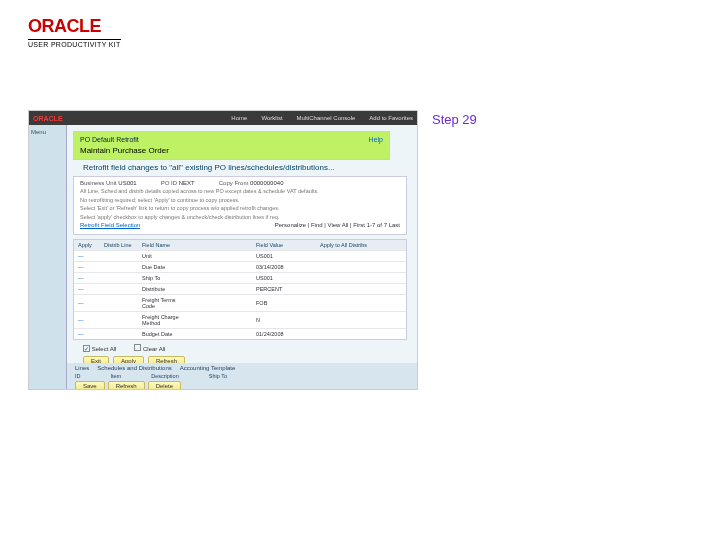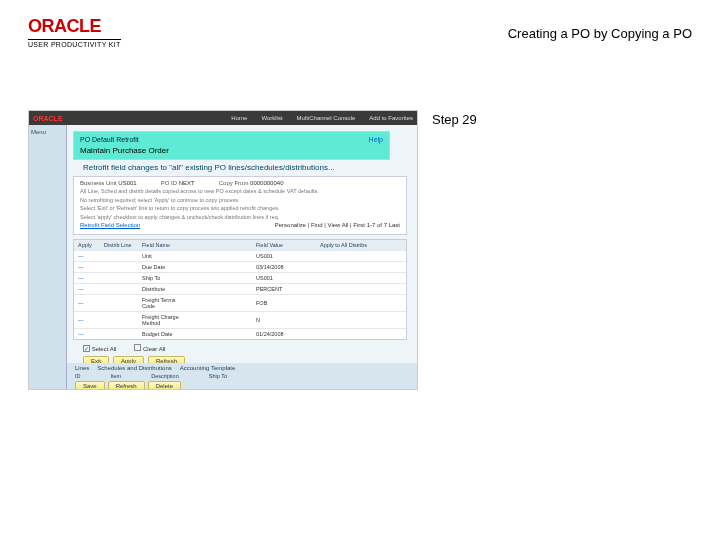--- a/index.html
+++ b/index.html
@@ -80,21 +80,21 @@
     flex-direction: column;
     gap: 10px;
     color: #356;
   }
   .ss-main {
     position: absolute;
     left: 38px; right: 0; top: 14px; bottom: 26px;
     background: #eef5f9;
   }
   .ss-panel {
-    background: #5eead4;
+    background: #bef264;
     margin: 6px 27px 0 6px;
     border: 1px solid #ccd;
     padding: 4px 6px;
   }
   .ss-panel-head {
     display: flex;
     justify-content: space-between;
     color: #024;
     font-size: 7px;
     margin-bottom: 3px;
@@ -182,36 +182,35 @@
   }
   .ss-footer-tabs { display: flex; gap: 8px; font-size: 6px; color: #246; }
   .ss-footer-line {
     display: flex; gap: 30px; font-size: 5.5px; color: #246; margin-top: 2px;
   }
   .ss-footer-btns { display: flex; gap: 3px; margin-top: 2px; }
   .right-pane {
     flex: 1;
     font-size: 13px;
     line-height: 1.25;
-    color: #000000;
+    color: #6d28d9;
     padding-top: 2px;
   }
   .step-label { margin-bottom: 26px; }
   .desc { }
   .desc b { font-weight: bold; }
 </style>
 </head>
 <body>
 
 <div class="header">
   <div class="logo-block">
     <div class="oracle-logo">ORACLE</div>
     <div class="upk-text">USER PRODUCTIVITY KIT</div>
   </div>
-  <div class="doc-title">Creating a PO by Copying a PO</div>
 </div>
 
 <div class="content">
   <div class="screenshot">
     <div class="ss-topbar">
       <span class="ss-oracle">ORACLE</span>
       <div class="ss-nav">
         <span>Home</span>
         <span>Worklist</span>
         <span>MultiChannel Console</span>

